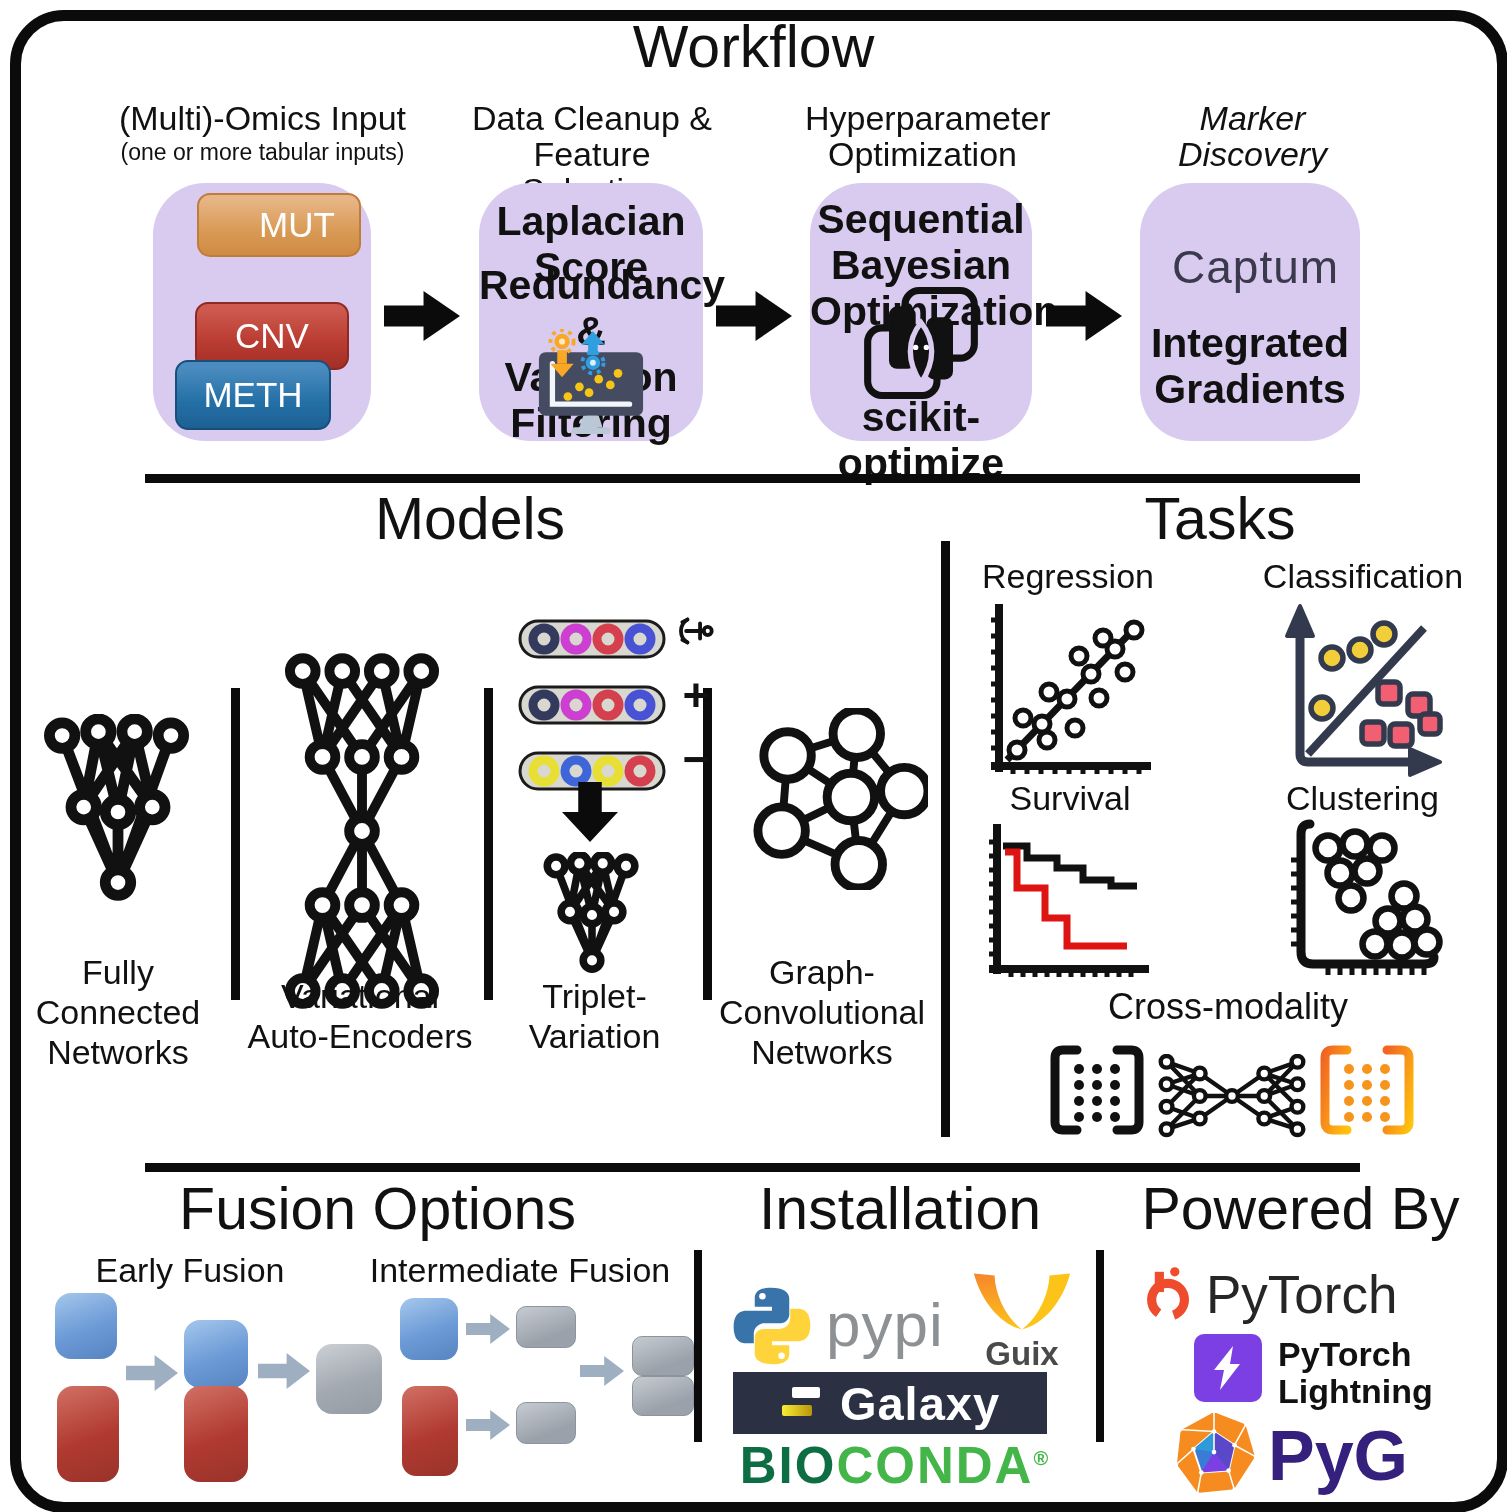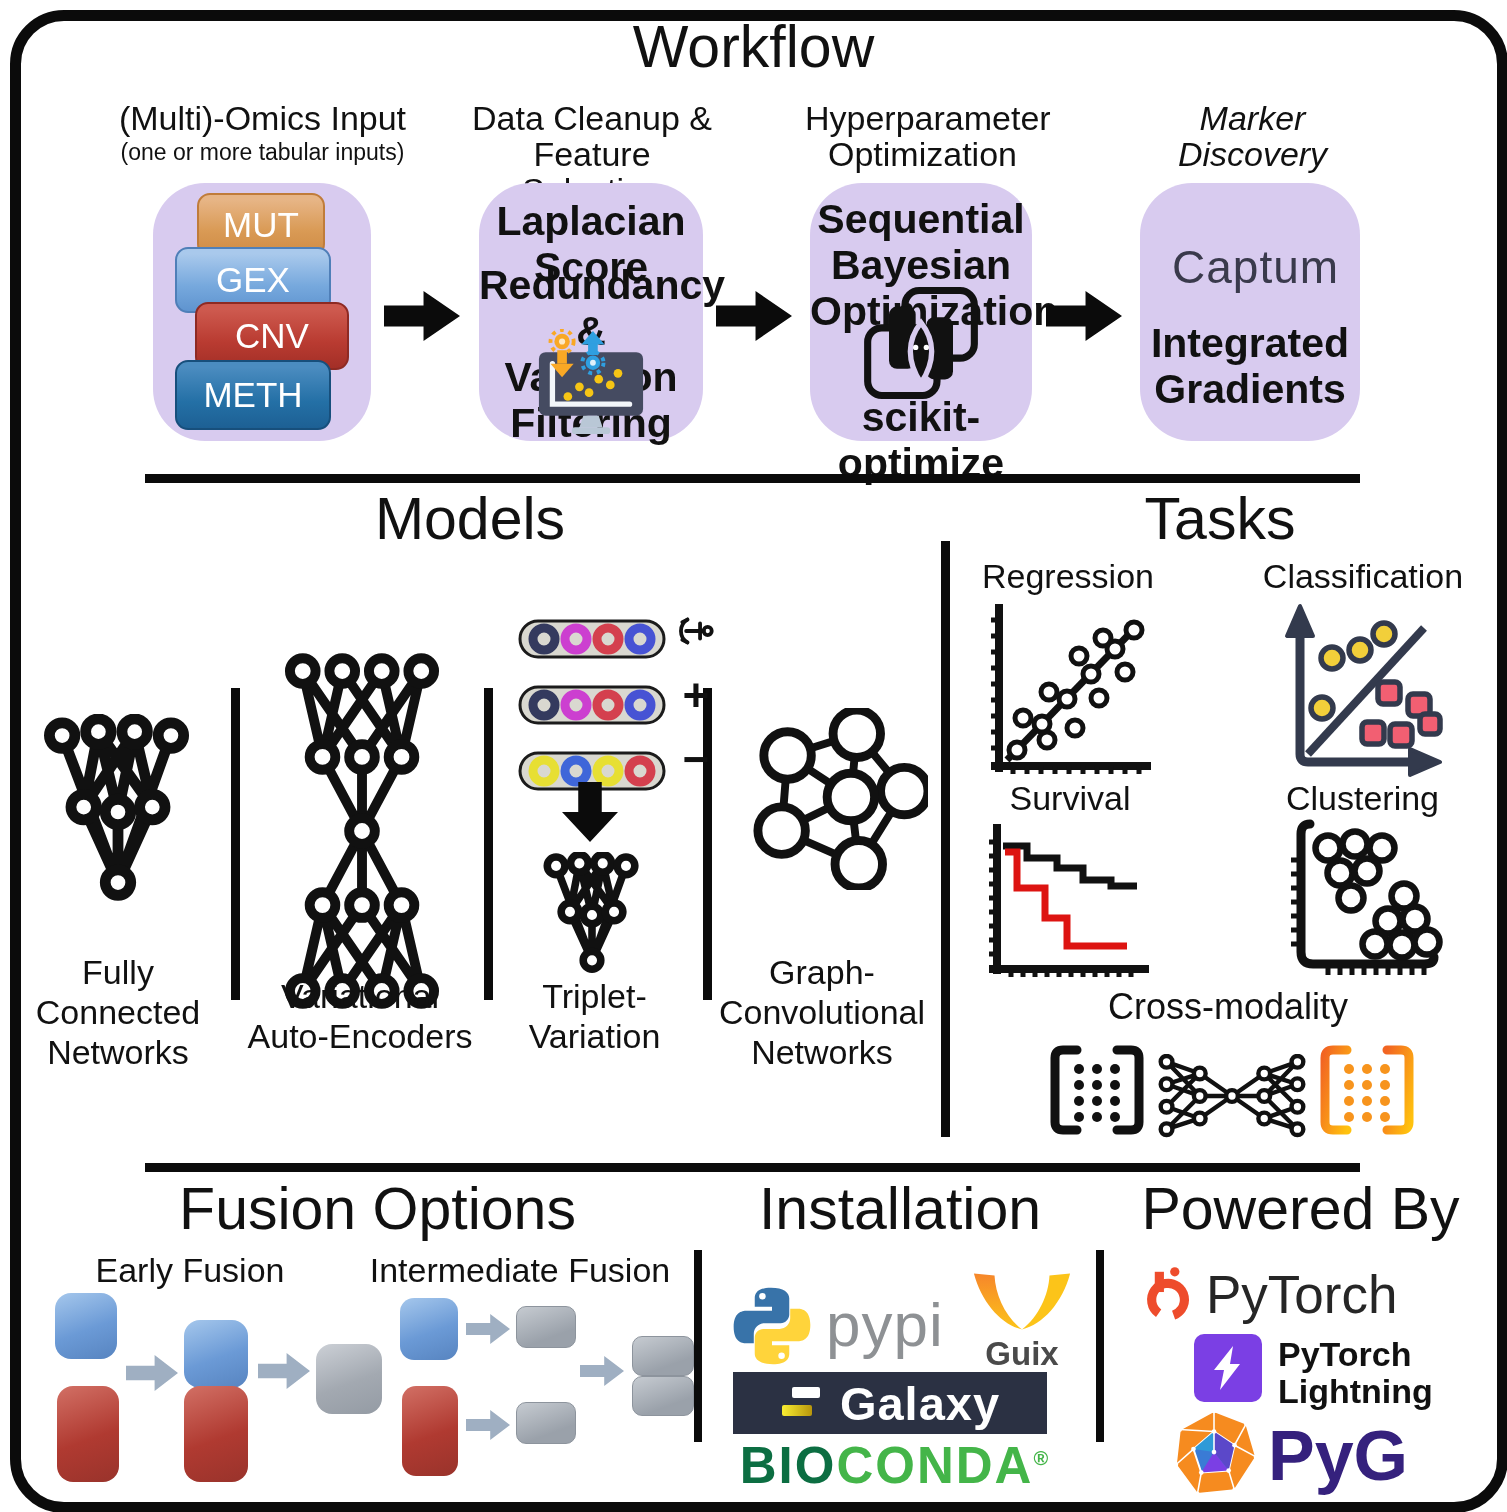--- a/index.html
+++ b/index.html
@@ -5,21 +5,21 @@
   html,body{margin:0;padding:0;background:#ffffff;}
   body{width:1507px;height:1512px;position:relative;font-family:"Liberation Sans",sans-serif;color:#111;overflow:hidden;}
   .abs{position:absolute;}
   .t{white-space:pre-line;text-align:center;line-height:1.08;}
   .frame{left:10px;top:10px;width:1476px;height:1481px;border:11px solid #0b0b0b;border-radius:54px;}
   .bigtitle{font-size:59px;letter-spacing:0px;}
   .steph{font-size:34px;line-height:1.06;}
   .sub{font-size:23px;}
   .pbox{background:#d8cbef;border-radius:52px;}
   .chip{border-radius:13px;color:#fff;font-size:35px;display:flex;align-items:center;justify-content:center;}
-  .chip-mut{background:linear-gradient(180deg,#e7b586 8%,#d99a55 60%,#cf8b44);border:2px solid #c07c3a;}
+  .chip-mut{background:linear-gradient(180deg,#e7b586 8%,#d99a55 60%,#cf8b44);border:2px solid #c07c3a;padding-left:36px;}
   .chip-gex{background:linear-gradient(180deg,#a9c9ec 8%,#76a8dd 60%,#5f94cf);border:2px solid #4f7fb8;}
   .chip-cnv{background:linear-gradient(180deg,#ce5a4f 8%,#b93b31 60%,#a32f27);border:2px solid #8e2a23;}
   .chip-meth{background:linear-gradient(180deg,#4b8cc0 8%,#2470a6 60%,#1d6094);border:2px solid #174f7c;}
   .barrow{background:#0b0b0b;clip-path:polygon(0 29%,52% 29%,52% 0,100% 50%,52% 100%,52% 71%,0 71%);}
   .darrow{background:#0b0b0b;clip-path:polygon(29% 0,71% 0,71% 50%,100% 50%,50% 100%,0 50%,29% 50%);}
   .garrow{background:#9fafc2;clip-path:polygon(0 30%,55% 30%,55% 0,100% 50%,55% 100%,55% 70%,0 70%);}
   .hline{background:#0b0b0b;}
   .vline{background:#0b0b0b;}
   .mlabel{font-size:34px;line-height:1.18;}
   .sign{font-size:46px;font-weight:bold;line-height:1;}
@@ -55,23 +55,20 @@
 Feature Selection</div>
 <div class="abs t steph" style="left:805px;top:100px;width:235px;">Hyperparameter
 Optimization</div>
 <div class="abs t steph" style="left:1145px;top:100px;width:215px;font-style:italic;">Marker
 Discovery</div>
 
 <div class="abs pbox" style="left:153px;top:183px;width:218px;height:258px;">
   <div class="abs chip chip-mut" style="left:44px;top:10px;width:124px;height:60px;z-index:1;">
       <span>MUT</span>
     </div>
-  <div class="abs chip chip-gex" style="left:22px;top:64px;width:152px;height:62px;z-index:2;">
-      <span>GEX</span>
-    </div>
   <div class="abs chip chip-cnv" style="left:42px;top:119px;width:150px;height:64px;z-index:3;">
       <span>CNV</span>
     </div>
   <div class="abs chip chip-meth" style="left:22px;top:177px;width:152px;height:66px;z-index:4;">
       <span>METH</span>
     </div>
 </div>
 
 <div class="abs pbox" style="left:479px;top:183px;width:224px;height:258px;">
   <div class="abs t boxtxt" style="left:0;top:16px;width:224px;">Laplacian Score</div>

